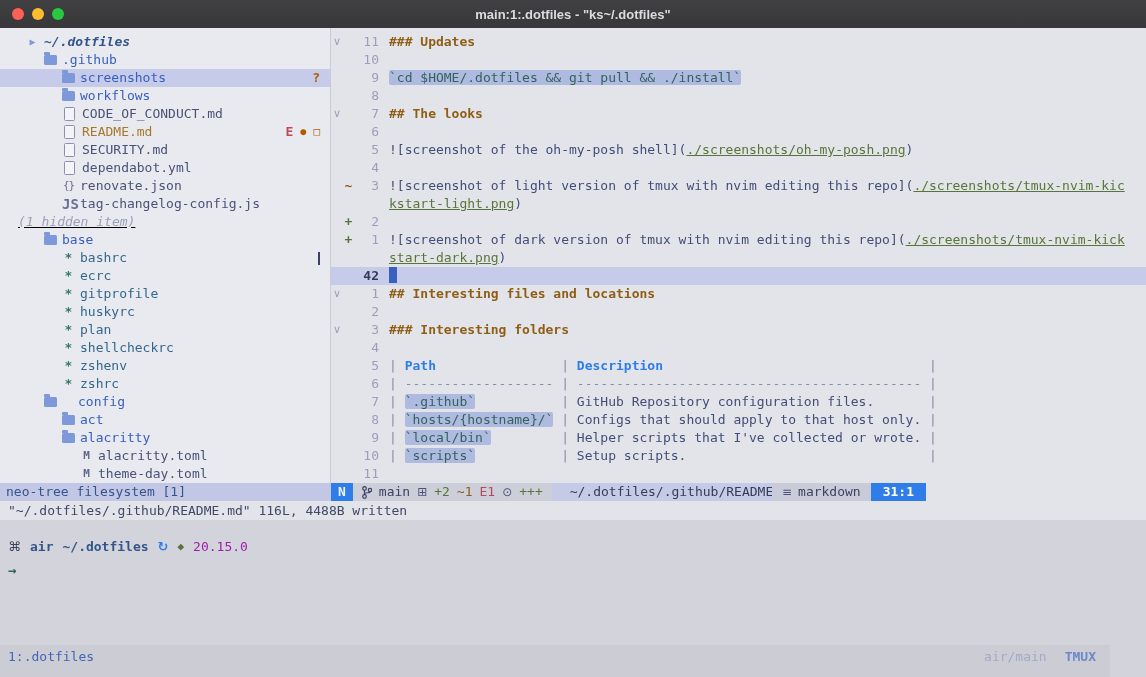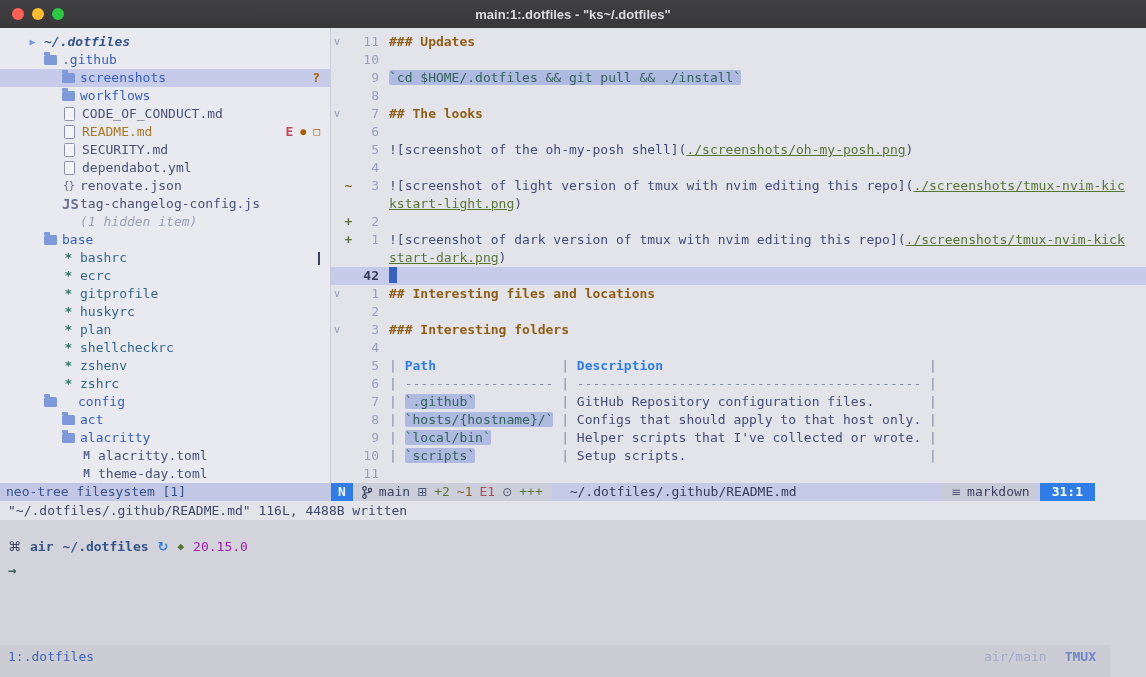--- a/index.html
+++ b/index.html
@@ -59,21 +59,21 @@
   .ed-text{padding-left:10px;}
   .seg-heading{color:#8f5e15;font-weight:bold;}
   .seg-text{color:#424d78;}
   .seg-link{color:#587539;text-decoration:underline;}
   .seg-code{color:#33635c;background:#aebadf;border-radius:2px;}
   .seg-punc,.seg-dash{color:#868da8;}
   .seg-th{color:#2e7de9;font-weight:bold;}
   .cursor{display:inline-block;width:8px;height:16px;background:#3760bf;vertical-align:-3px;}
 
   
-  .statusline{position:absolute;top:483px;left:0;width:1095px;height:18px;display:flex;
+  .statusline{position:absolute;top:483px;left:0;width:926px;height:18px;display:flex;
     line-height:18px;}
   .st-neotree{width:331px;flex:none;background:#c3c7e6;color:#34548a;padding-left:6px;
     box-sizing:border-box;}
   .st-mode{background:#2e7de9;color:#eef1fb;font-weight:bold;padding:0 7px;flex:none;}
   .st-seg2{background:#ccced9;color:#3b4261;padding:0 9px;display:flex;gap:7px;
     align-items:center;flex:none;}
   .st-seg2 .ic, .st-ft .ic{font-family:"DejaVu Sans",sans-serif;font-size:12px;color:#4a5278;}
   .tok-add{color:#587539;}.tok-mod{color:#8f5e15;}.tok-err{color:#b5485d;}.tok-plus{color:#587539;}
   .st-path{background:#c5cae7;color:#363c58;flex:1;padding-left:18px;overflow:hidden;}
   .st-ft{background:#c9cbd8;color:#3b4261;padding:0 10px;display:flex;gap:6px;
@@ -160,21 +160,21 @@
             <span class="lbl file">dependabot.yml</span>
           </div>
           <div class="tree-row" style="padding-left: 62px;">
             <span class="ic-glyph ic-braces">{}</span>
             <span class="lbl file">renovate.json</span>
           </div>
           <div class="tree-row" style="padding-left: 62px;">
             <span class="ic-glyph ic-js">JS</span>
             <span class="lbl file">tag-changelog-config.js</span>
           </div>
-          <div class="tree-row" style="padding-left: 62px;">
+          <div class="tree-row" style=" text-decoration: underline;">
             <span class="ic-glyph"></span>
             <span class="lbl hidden">(1 hidden item)</span>
           </div>
           <div class="tree-row" style="padding-left: 44px;">
             <span class="ic-folder"></span>
             <span class="lbl folder">base</span>
           </div>
           <div class="tree-row" style="padding-left: 62px;">
             <span class="ic-glyph ic-star">*</span>
             <span class="lbl shellfile">bashrc</span>

